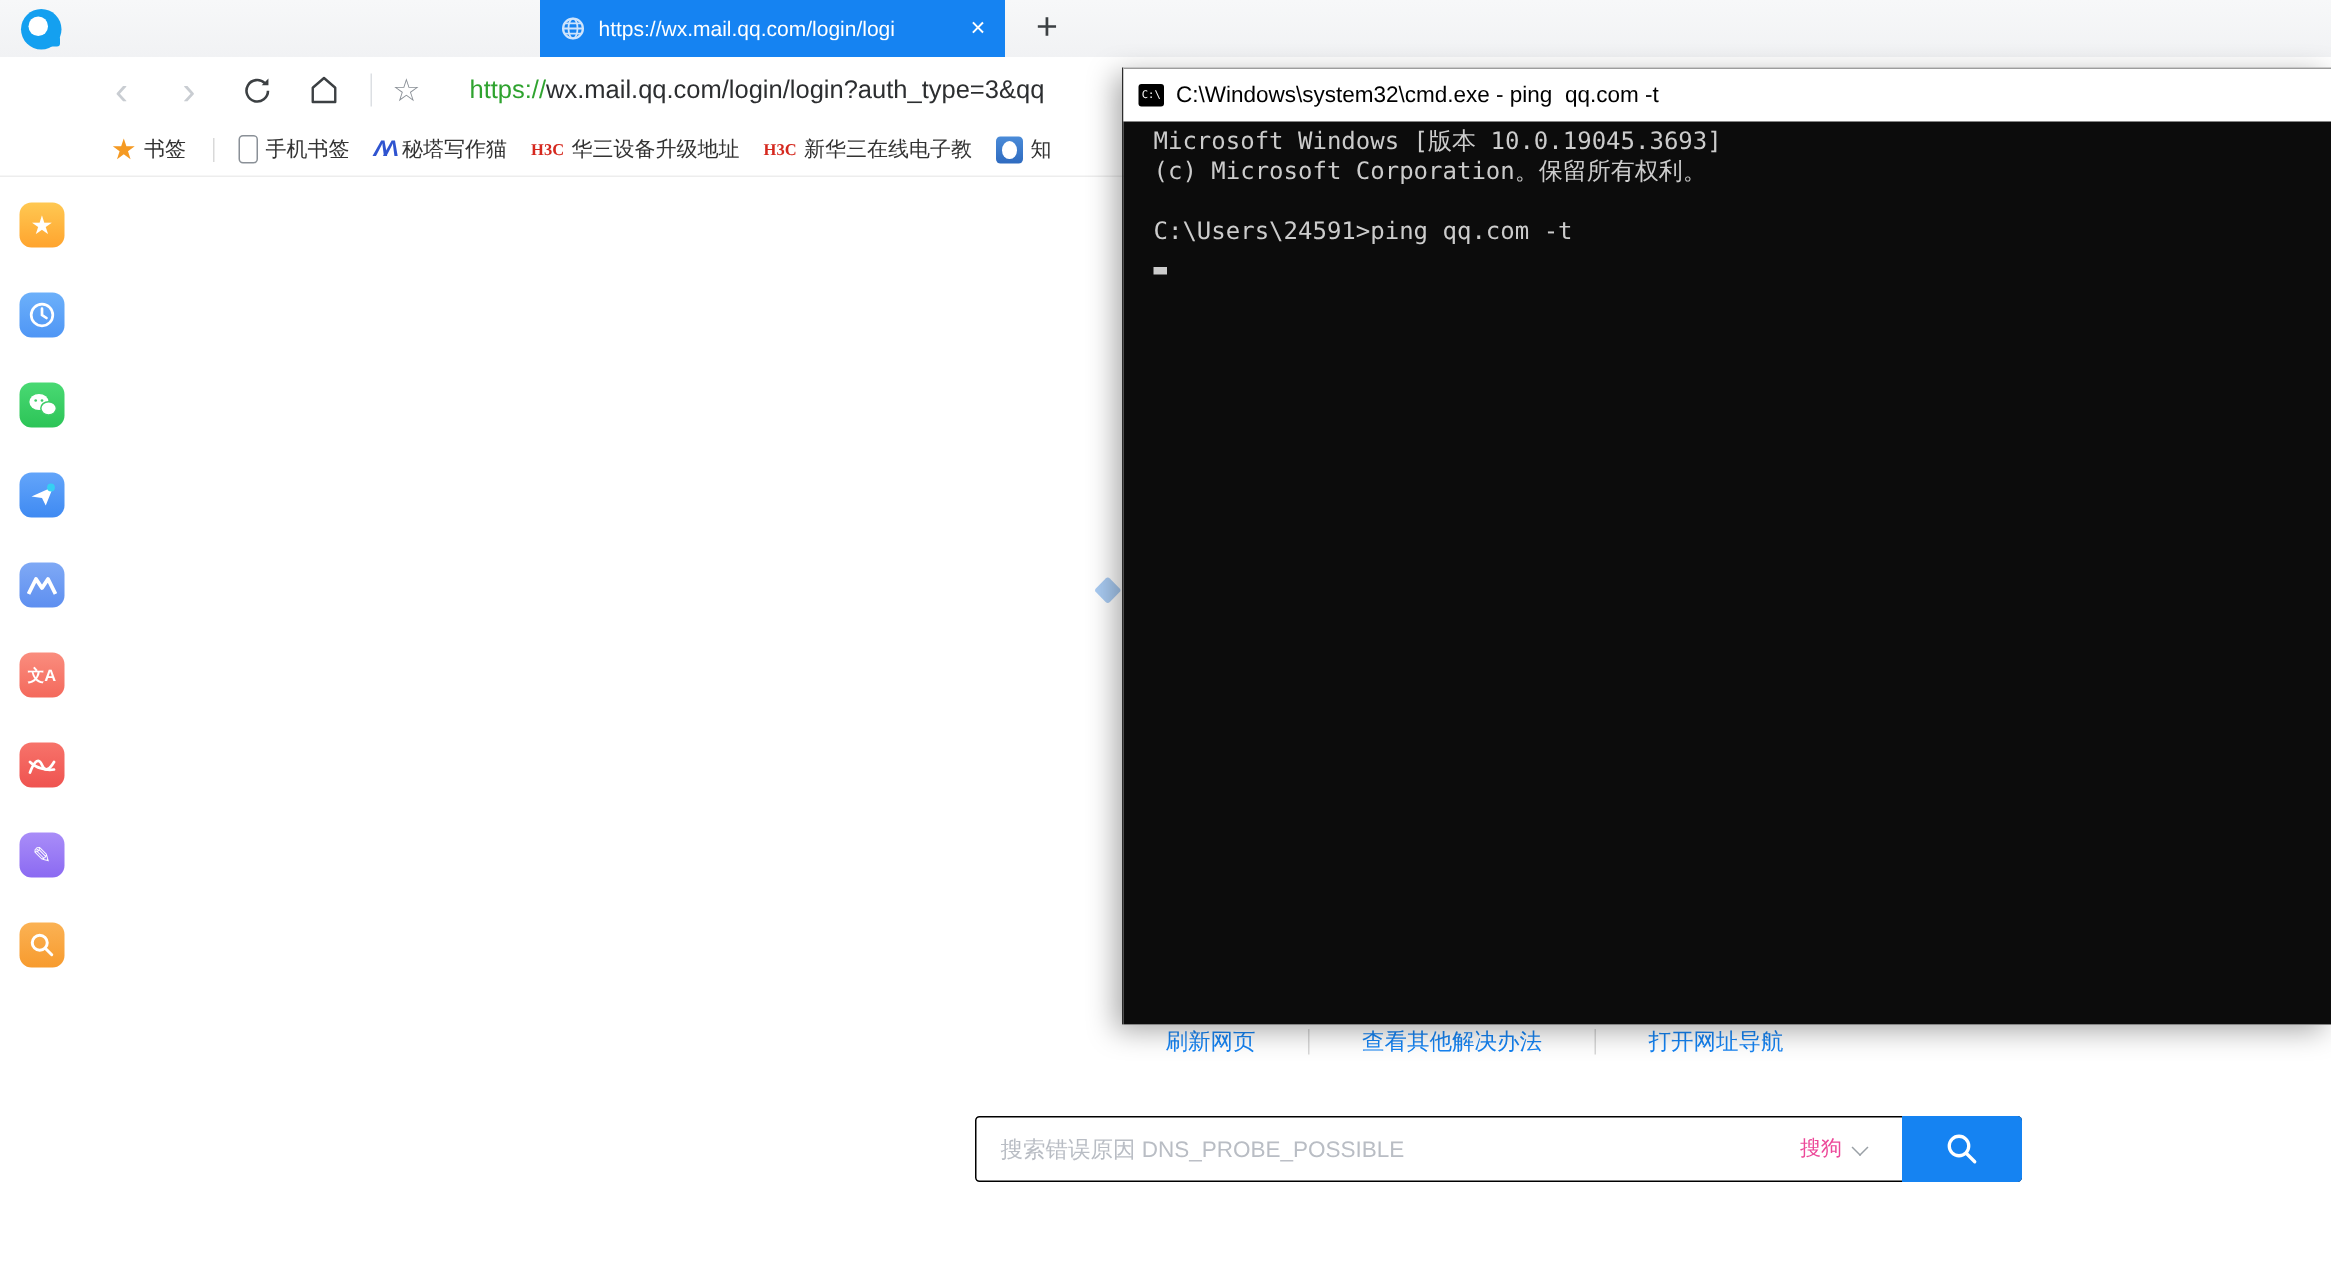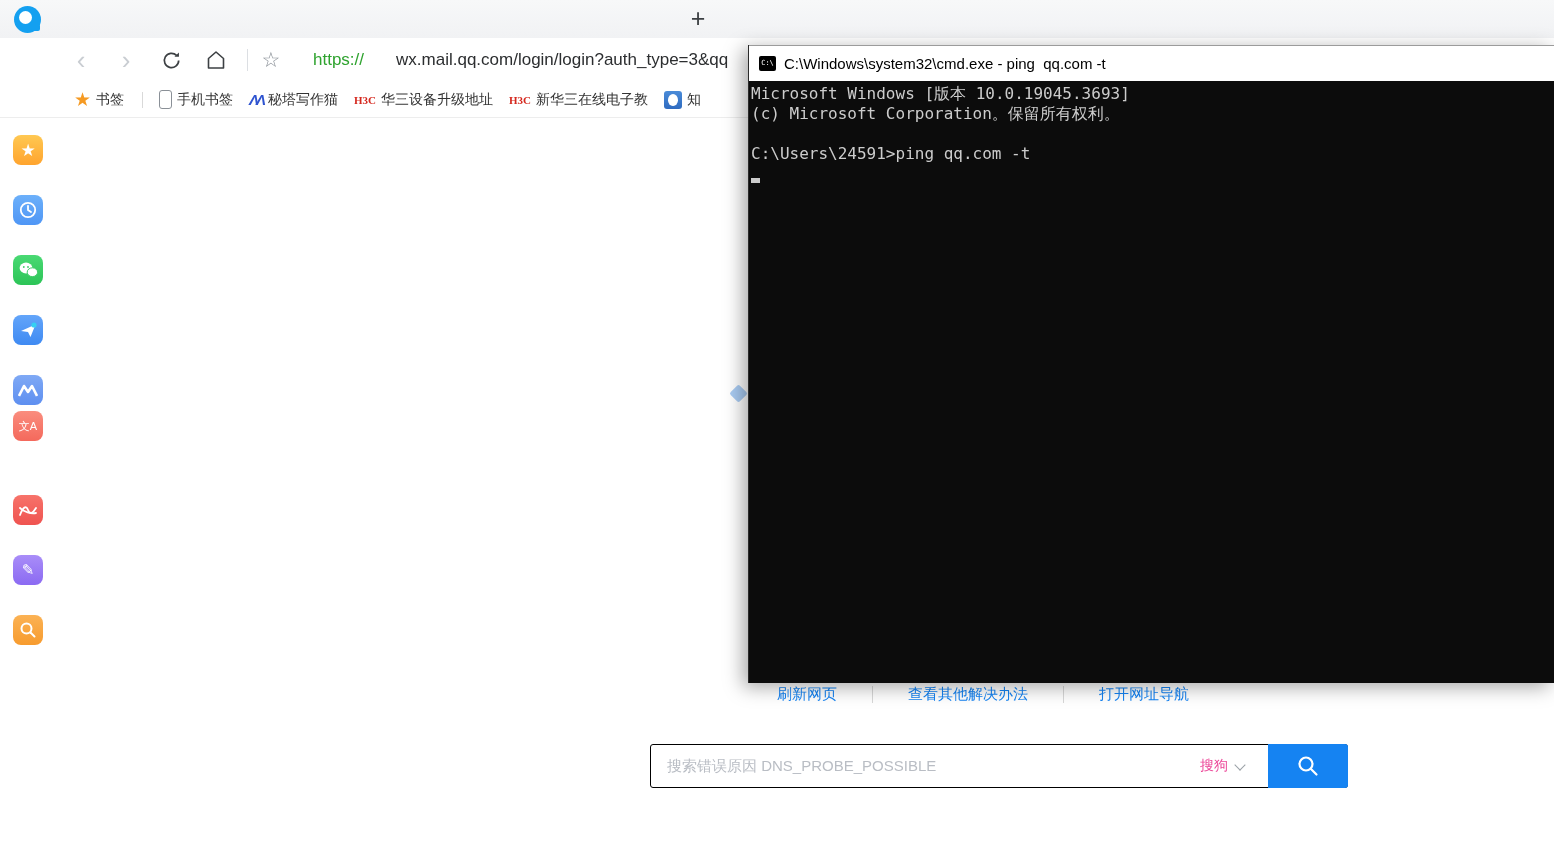--- a/index.html
+++ b/index.html
@@ -38,21 +38,21 @@
 
   
   .toolbar { position:absolute; left:0; top:38px; width:1554px; height:44px; background:#fff; }
   .nav-ic { position:absolute; top:0; height:44px; display:flex; align-items:center; justify-content:center; width:26px; }
   .arrow { font-size:26px; color:#c9cdd2; font-weight:300; line-height:40px; }
   .tool-divider { position:absolute; left:247px; top:11px; width:1px; height:22px; background:#dcdfe3; }
   .star-outline { font-size:21px; color:#8a9097; }
   .urlbox { position:absolute; left:313px; top:0; height:44px; line-height:44px;
     font-size:17px; white-space:nowrap; }
   .url-protocol { color:#2fa32f; }
-  .url-rest { color:#2c2e30;margin-left:32px; }
+  .url-rest { color:#2c2e30; }
 
   
   .bookmarks { position:absolute; left:0; top:82px; width:1554px; height:36px; background:#fff;
     border-bottom:1px solid #ededed; display:flex; align-items:center; padding-left:74px; }
   .bm { display:flex; align-items:center; margin-right:16px; white-space:nowrap; }
   .bm-label { font-size:14px; color:#333; margin-left:5px; }
   .bm-divider { width:1px; height:16px; background:#d9d9d9; margin:0 16px 0 2px; }
   .ico-star-bm { color:#f59a23; font-size:19px; }
   .ico-phone { width:13px; height:19px; border:1.5px solid #8a9097; border-radius:3px; }
   .ico-metaso { color:#2f54d0; font-weight:bold; font-size:15px; letter-spacing:-3px; font-style:italic; }
@@ -62,21 +62,21 @@
     background:#fff; border-radius:50% 50% 48% 48%; }
 
   
   .dock-item { position:absolute; left:13px; width:30px; height:30px; border-radius:8px;
     display:flex; align-items:center; justify-content:center; color:#fff; }
   .dock-fav   { top:135px; background:linear-gradient(#ffc852,#ffa42e); font-size:17px; }
   .dock-hist  { top:195px; background:linear-gradient(#6cb0fa,#4f96f5); }
   .dock-wx    { top:255px; background:linear-gradient(#49d973,#2cc457); }
   .dock-send  { top:315px; background:linear-gradient(#63a5fa,#3f8af2); }
   .dock-mnt   { top:375px; background:linear-gradient(#7fa9f5,#5e8ff0); font-weight:bold; font-size:15px; }
-  .dock-trans { top:411px; background:linear-gradient(#fa8d7e,#f4695c); font-size:11px; font-weight:normal; }
+  .dock-trans { top:435px; background:linear-gradient(#fa8d7e,#f4695c); font-size:11px; font-weight:bold; }
   .dock-pdf   { top:495px; background:linear-gradient(#f7736a,#ef5350); }
   .dock-note  { top:555px; background:linear-gradient(#a98df8,#8b6af2); font-size:15px; }
   .dock-srch  { top:615px; background:linear-gradient(#fbb254,#f79b2e); }
 
   
   .diamond { position:absolute; left:732px; top:387px; width:13px; height:13px;
     background:#a9cbf2; transform:rotate(45deg); border-radius:2px; }
   .err-links { position:absolute; left:742px; top:683px; height:22px; display:flex; align-items:center; }
   .err-link { color:#1583f2; font-size:15px; padding:0 35px; }
   .err-sep { width:1px; height:17px; background:#d8d8d8; }
@@ -91,32 +91,44 @@
     border:none; border-radius:0 3px 3px 0; display:flex; align-items:center; justify-content:center; }
 
   
   .cmd { position:absolute; left:748px; top:45px; width:806px; height:638px;
     box-shadow:-5px 4px 18px rgba(0,0,0,.35); border-left:1px solid #2b2b2b; z-index:50; }
   .cmd-titlebar { height:36px; background:#fff; border-top:1px solid #9b9b9b;
     display:flex; align-items:center; }
   .cmd-ico { width:17px; height:15px; background:#000; border-radius:2px; margin:0 8px 0 10px;
     color:#fff; font-size:7px; line-height:15px; text-align:center; font-family:"DejaVu Sans Mono",monospace; }
   .cmd-title { font-size:15px; color:#000; white-space:pre; }
-  .cmd-body { height:602px; background:#0c0c0c; padding:3px 0 0 2px;
+  .cmd-body { height:602px; background:#0c0c0c; padding:3px 0 0 20px;
     font-family:"DejaVu Sans Mono","Liberation Mono",monospace; font-size:16px; line-height:20px; color:#cccccc; }
   .cmd-line { white-space:pre; min-height:20px; }
   .cmd-cursor { width:9px; height:5px; background:#cccccc; margin-top:14px; }
 </style>
 </head>
 <body>
 
 <div class="tabbar">
   <div class="qq-logo"></div>
 
 
+  <div class="tab tab-active">
+    <svg class="globe" viewBox="0 0 16 16">
+      <circle cx="8" cy="8" r="6.6" fill="none" stroke="#cfe4fb" stroke-width="1.5"></circle>
+      <ellipse cx="8" cy="8" rx="3" ry="6.6" fill="none" stroke="#cfe4fb" stroke-width="1.2"></ellipse>
+      <line x1="1.4" y1="8" x2="14.6" y2="8" stroke="#cfe4fb" stroke-width="1.2"></line>
+      <line x1="2.2" y1="4.6" x2="13.8" y2="4.6" stroke="#cfe4fb" stroke-width="1.2"></line>
+      <line x1="2.2" y1="11.4" x2="13.8" y2="11.4" stroke="#cfe4fb" stroke-width="1.2"></line>
+    </svg>
+    <div class="tab-title">https://wx.mail.qq.com/login/logi</div>
+    <div class="tab-fade"></div>
+    <div class="tab-close">×</div>
+  </div>
 
   <div class="newtab-btn">+</div>
 </div>
 
 <div class="toolbar">
   <div class="nav-ic" style="left:68px">
       <span class="arrow">‹</span>
     </div>
   <div class="nav-ic" style="left:113px">
       <span class="arrow">›</span>

